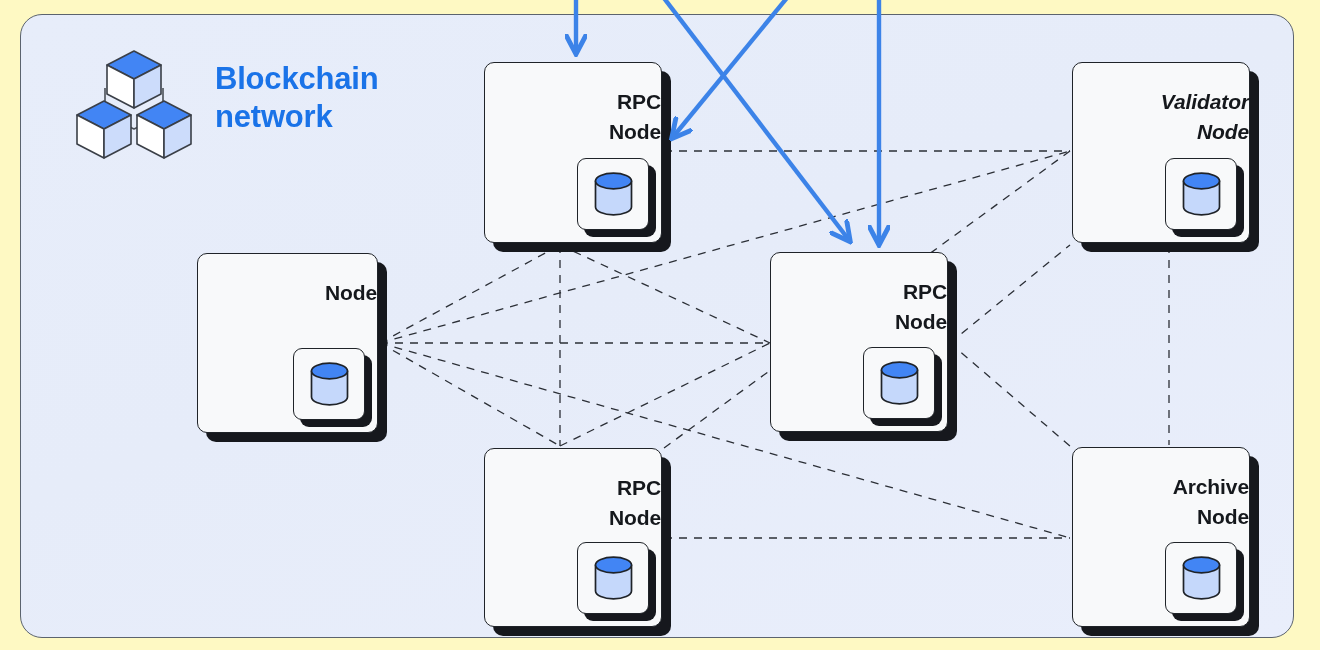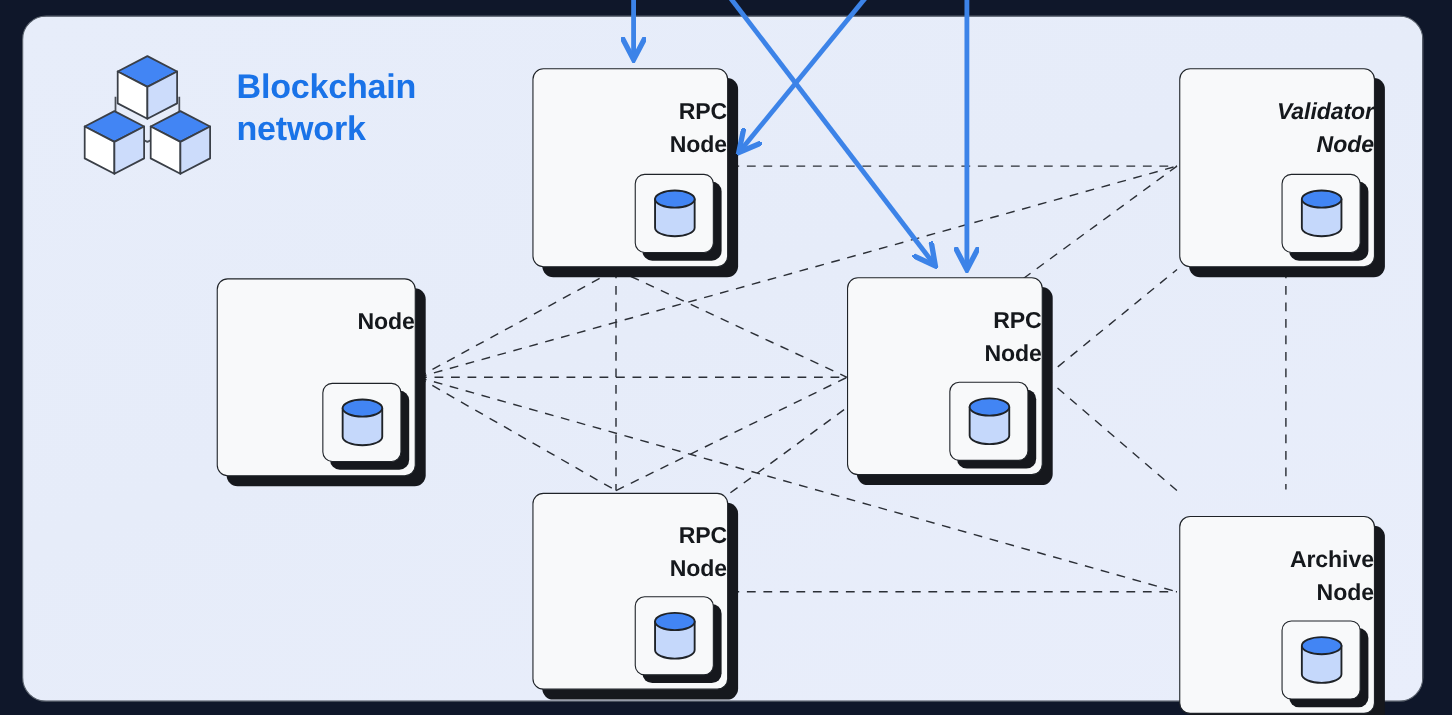--- a/index.html
+++ b/index.html
@@ -9,21 +9,21 @@
     background: #f7f8fa;
   }
   body {
     font-family: "Liberation Sans", sans-serif;
   }
   #stage {
     position: relative;
     width: 1320px;
     height: 650px;
     overflow: hidden;
-    background: #0f172a;
+    background: #fef9c3;
   }
 
   
   #network-panel {
     position: absolute;
     left: 20px;
     top: 14px;
     width: 1274px;
     height: 624px;
     box-sizing: border-box;
@@ -256,21 +256,21 @@
           <div class="db-badge">
             <div class="db-badge-shadow"></div>
             <div class="db-badge-body"></div>
             <svg width="45" height="48" viewBox="0 0 45 48">
               <path d="M4.5 11 L4.5 37 A18 7.8 0 0 0 40.5 37 L40.5 11 Z" fill="#c5d8fb" stroke="#1f2328" stroke-width="1.7" stroke-linejoin="round"></path>
               <ellipse cx="22.5" cy="11" rx="18" ry="7.8" fill="#4285f4" stroke="#1f2328" stroke-width="1.7"></ellipse>
             </svg>
           </div>
         </div>
       </div>
-      <div class="node-card" style="left: 1072px; top: 447px; width: 178px; height: 180px; margin-top: 22px;">
+      <div class="node-card" style="left: 1072px; top: 447px; width: 178px; height: 180px;">
         <div class="node-shadow"></div>
         <div class="node-body">
           <div class="node-label">Archive
 Node</div>
           <div class="db-badge">
             <div class="db-badge-shadow"></div>
             <div class="db-badge-body"></div>
             <svg width="45" height="48" viewBox="0 0 45 48">
               <path d="M4.5 11 L4.5 37 A18 7.8 0 0 0 40.5 37 L40.5 11 Z" fill="#c5d8fb" stroke="#1f2328" stroke-width="1.7" stroke-linejoin="round"></path>
               <ellipse cx="22.5" cy="11" rx="18" ry="7.8" fill="#4285f4" stroke="#1f2328" stroke-width="1.7"></ellipse>

